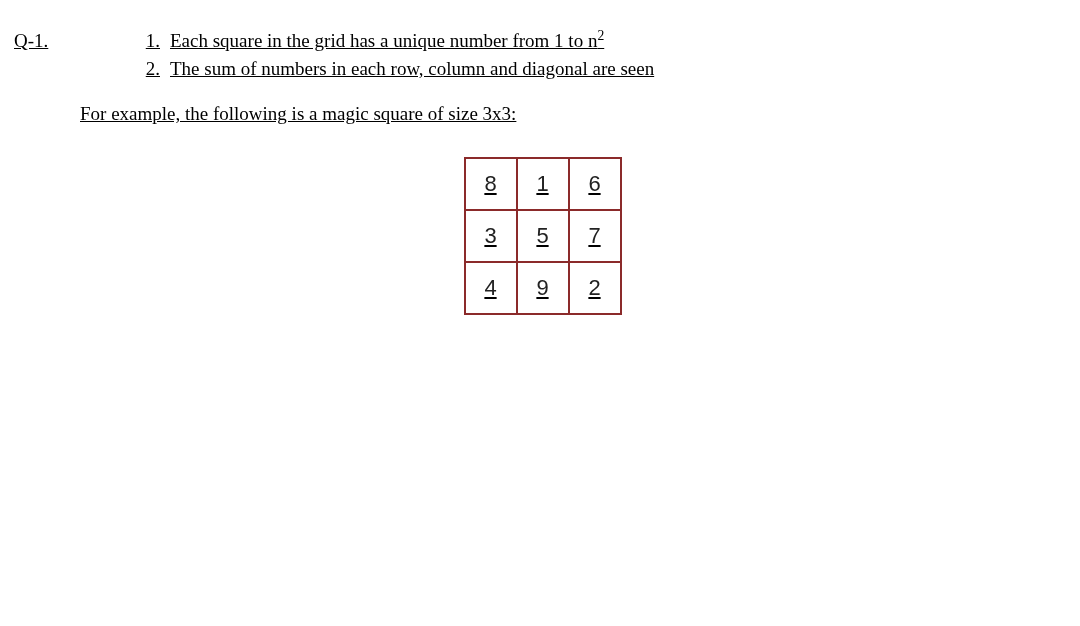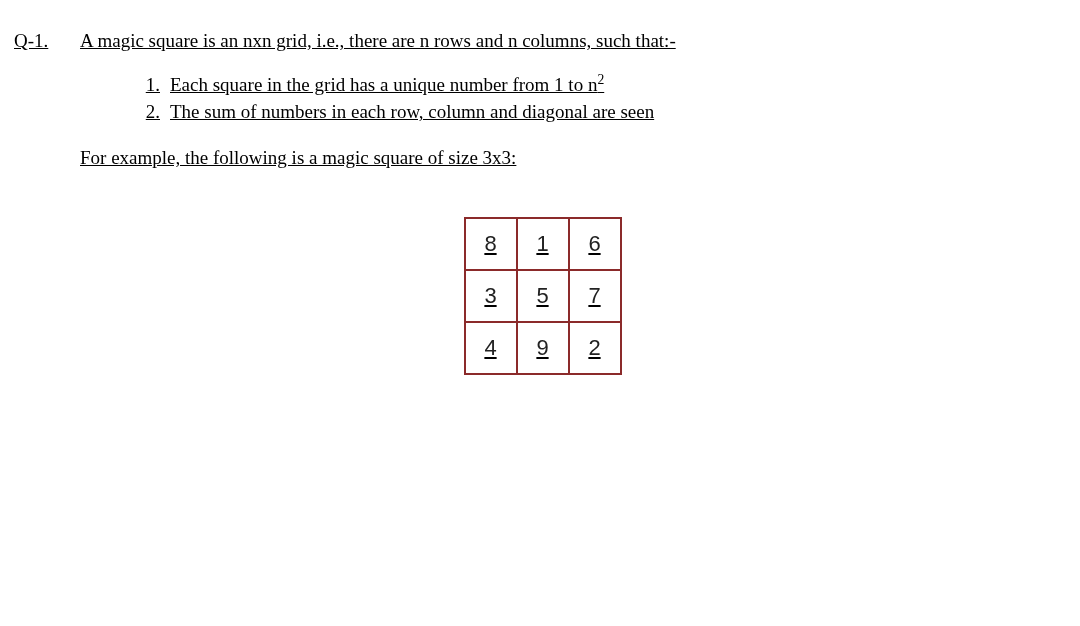--- a/index.html
+++ b/index.html
@@ -43,21 +43,21 @@
     .ordered .num {
       width: 28px;
       flex-shrink: 0;
       text-align: right;
       padding-right: 10px;
     }
     .ordered .txt {
       flex: 1;
     }
     .example-line {
-      margin-bottom: 46px;
+      margin-bottom: 30px;
     }
     .square-wrap {
       display: flex;
       justify-content: center;
       margin-bottom: 30px;
       padding-right: 50px;
     }
     .square {
       border-collapse: collapse;
     }
@@ -82,21 +82,20 @@
       vertical-align: super;
       line-height: 0;
     }
   </style>
 </head>
 <body>
 
 <div class="row">
   <div class="q-label">Q-1.</div>
   <div class="content">
-    <div class="intro">A magic square is an nxn grid, i.e., there are n rows and n columns, such that:-</div>
 
     <div class="ordered">
       <div class="item">
         <div class="num">1.</div>
         <div class="txt">Each square in the grid has a unique number from 1 to n<sup>2</sup></div>
       </div>
       <div class="item">
         <div class="num">2.</div>
         <div class="txt">The sum of numbers in each row, column and diagonal are seen</div>
       </div>

